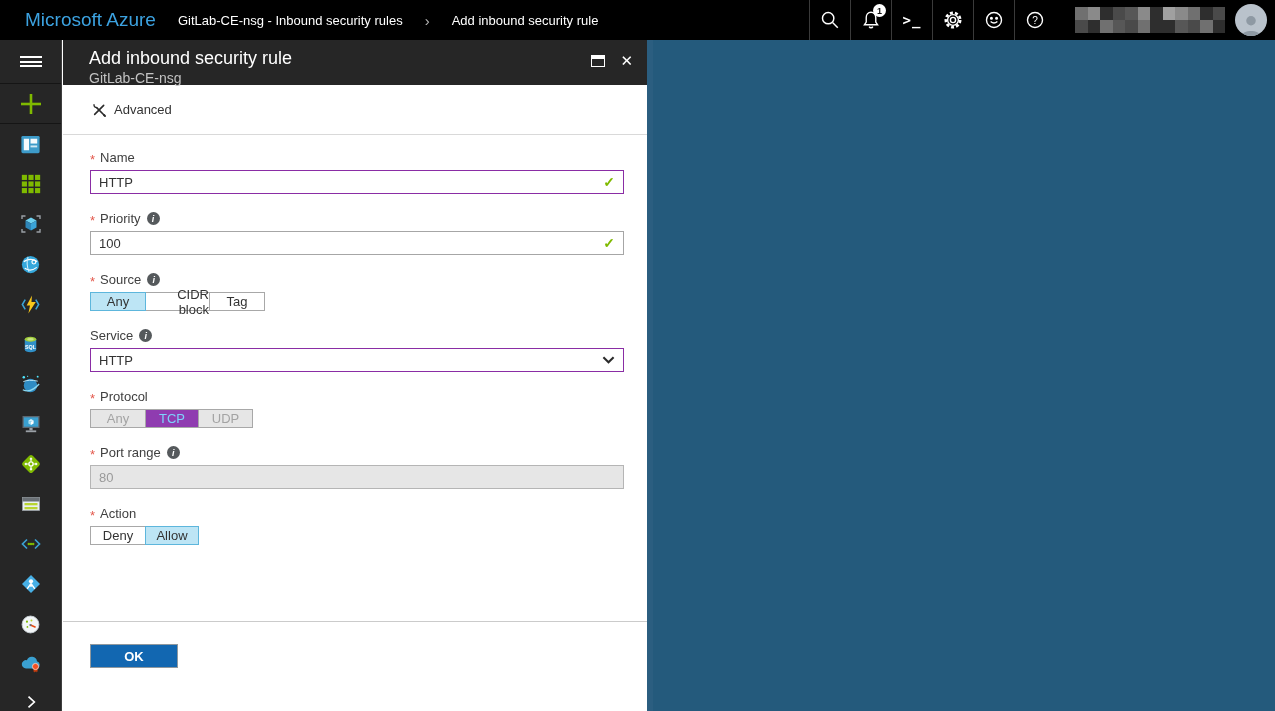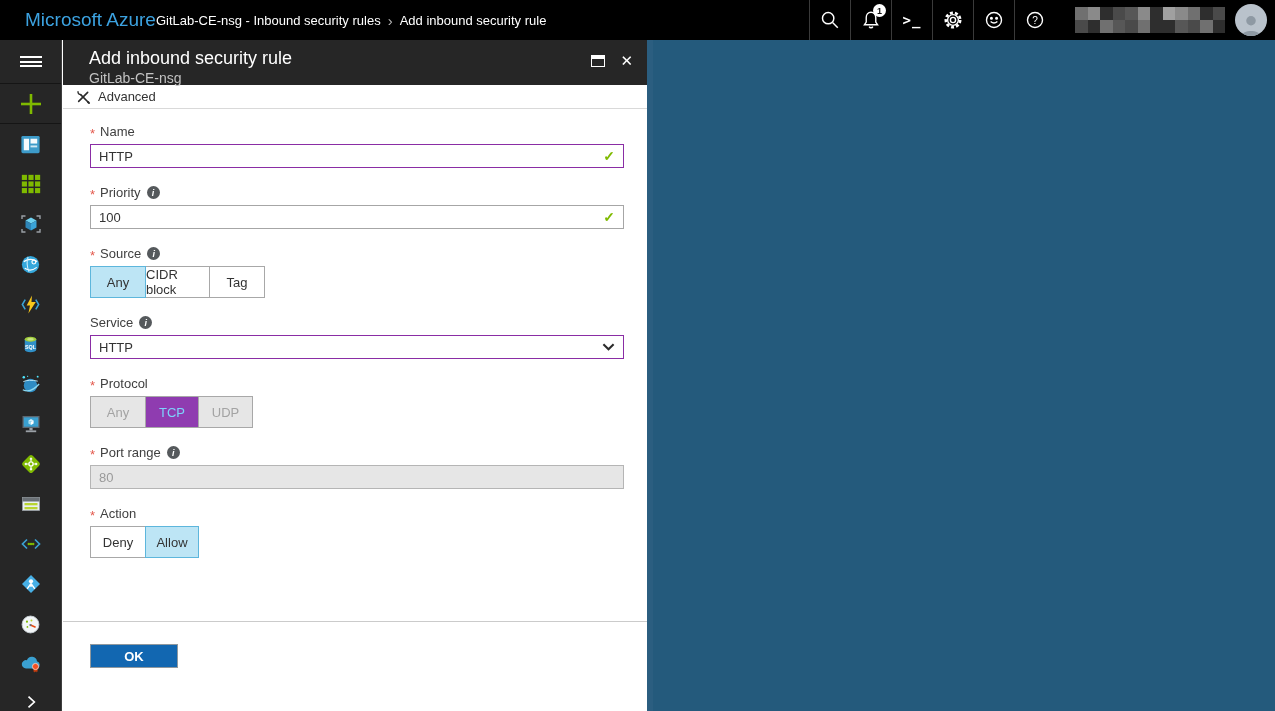--- a/index.html
+++ b/index.html
@@ -6,21 +6,21 @@
   html,body { width:1275px; height:711px; }
   body {
     font-family:"Liberation Sans", sans-serif;
     position:relative; overflow:hidden; background:#fff;
   }
 
   
   .topbar { position:absolute; left:0; top:0; width:1275px; height:40px;
     background:#000; display:flex; align-items:center; z-index:10; }
   .brand { color:#3ca2e0; font-size:19px; font-weight:400; margin-left:25px; white-space:nowrap; }
-  .breadcrumb { display:flex; align-items:flex-end; gap:7px; }
+  .breadcrumb { display:flex; align-items:flex-end; margin-left:22px; gap:22px; }
   .crumb { color:#fff; font-size:13px; white-space:nowrap; cursor:default; }
   .crumb-sep { color:#b5b5b5; font-size:15px; line-height:1; }
   .topbar-right { margin-left:auto; display:flex; align-items:center; height:40px; }
   .tb-cell { width:41px; height:40px; display:flex; align-items:center; justify-content:center;
     border-left:1px solid #3a3a3a; position:relative; cursor:pointer; }
   .tb-cell:last-of-type { border-right:1px solid #3a3a3a; }
   .tb-shell { color:#fff; font-size:14px; font-weight:bold; letter-spacing:1px; font-family:"DejaVu Sans Mono", monospace; }
   .badge { position:absolute; top:4px; right:5px; width:13px; height:13px; border-radius:50%;
     background:#fff; color:#111; font-size:9px; font-weight:bold;
     display:flex; align-items:center; justify-content:center; }
@@ -45,22 +45,22 @@
     background:#fff; display:flex; flex-direction:column; z-index:8; }
   .blade-header { height:45px; background:#262626; padding:7px 14px 0 26px;
     display:flex; align-items:flex-start; flex-shrink:0; }
   .blade-titles { flex:1; min-width:0; }
   .blade-title { color:#fff; font-size:18px; font-weight:400; line-height:22px; white-space:nowrap; }
   .blade-subtitle { color:#c3c3c3; font-size:14px; margin-top:1px; }
   .blade-controls { display:flex; align-items:center; gap:15px; margin-top:6px; }
   .max-btn { width:14px; height:12px; border:1px solid #fff; border-top:4px solid #fff; cursor:pointer; }
   .close-btn { color:#fff; font-size:15px; line-height:1; cursor:pointer; font-weight:400; }
 
-  .blade-toolbar { height:24px; border-bottom:1px solid #d9d9d9; display:flex; align-items:center;
-    padding-left:12px; flex-shrink:0; }
+  .blade-toolbar { height:50px; border-bottom:1px solid #d9d9d9; display:flex; align-items:center;
+    padding-left:28px; flex-shrink:0; }
   .adv-btn { display:flex; align-items:center; gap:7px; cursor:pointer; }
   .adv-btn span { font-size:13px; color:#333; }
 
   .blade-body { flex:1; padding:15px 26px 0 27px; overflow:hidden; }
 
   .field-label { display:flex; align-items:center; font-size:13px; color:#404040; margin-bottom:5px; height:15px; }
   .req { color:#e3584c; margin-right:5px; font-size:13px; line-height:10px; padding-top:4px; }
   .info-dot { display:inline-flex; width:13px; height:13px; border-radius:50%; background:#55595c;
     color:#fff; font-size:9px; font-weight:bold; font-style:italic;
     align-items:center; justify-content:center; margin-left:6px; cursor:default; }
@@ -71,23 +71,23 @@
   .txt.focus-purple { border-color:#8a2da5; }
   .txt.disabled { background:#e6e6e6; border-color:#b5b5b5; color:#9a9a9a; }
   .valid-check { position:absolute; right:9px; top:4px; color:#7fba00; font-size:14px; font-weight:bold; }
 
   .selectbox { position:relative; width:534px; height:24px; border:1px solid #8a2da5;
     margin-bottom:17px; display:flex; align-items:center; padding-left:8px;
     font-size:13px; color:#333; cursor:pointer; background:#fff; }
   .selectbox svg { position:absolute; right:8px; top:6px; }
 
   .seg-group { display:flex; margin-bottom:17px; }
-  .seg { height:32px; border:1px solid #a8a8a8; background:#fff; color:#333; font-size:13px;
+  .seg { height:19px; border:1px solid #a8a8a8; background:#fff; color:#333; font-size:13px;
     display:flex; align-items:center; justify-content:center; margin-right:-1px;
-    cursor:pointer; position:relative; }
+    cursor:pointer; position:relative;text-align:right; }
   .seg.sel-blue { background:#bde5f5; border-color:#5db6dc; z-index:2; }
   .seg.dis { background:#e6e6e6; color:#a3a3a3; cursor:default; }
   .seg.sel-purple { background:#8f3cb0; color:#7dd3fc; z-index:2; cursor:default; }
   .w56 { width:56px; } .w65 { width:65px; } .w54 { width:54px; } .w55 { width:55px; }
 
   .blade-footer { border-top:1px solid #cbcbcb; height:90px; padding:22px 0 0 27px; flex-shrink:0; }
   .ok-btn { width:88px; height:24px; background:#1267b1; color:#fff; font-size:13px; font-weight:700;
     border:1px solid #8f989e; display:flex; align-items:center; justify-content:center; cursor:pointer;
     font-family:"Liberation Sans", sans-serif; }
 

